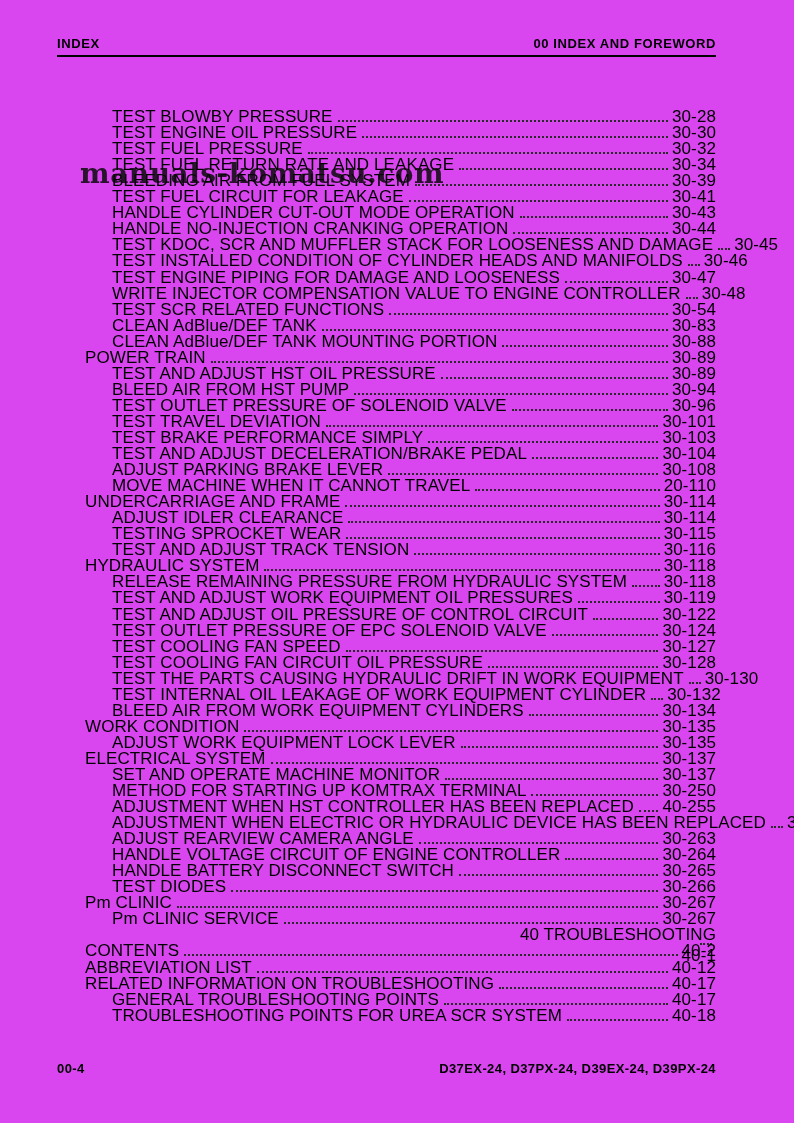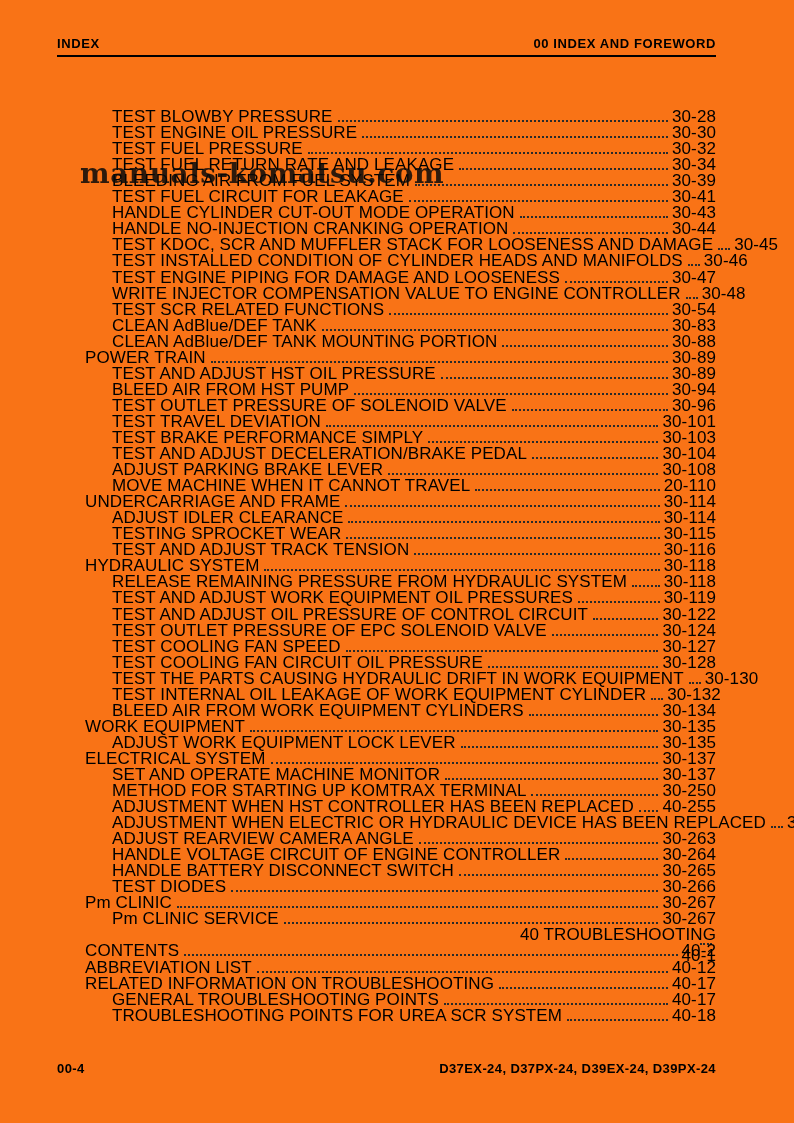--- a/index.html
+++ b/index.html
@@ -1,20 +1,20 @@
 <!DOCTYPE html>
 <html><head>
 <meta charset="utf-8">
 <style>
   html,body{margin:0;padding:0;background:#e8e8e8;}
   .page{
     position:relative;
     width:794px;height:1123px;
     margin:0 auto;
-    background:#f97316;
+    background:#d946ef;
     font-family:"Liberation Sans",sans-serif;
     color:#000;
     overflow:hidden;
   }
   
   .header{
     position:absolute;top:36px;left:57px;right:78px;
     display:flex;justify-content:space-between;align-items:baseline;
     font-weight:700;font-size:13px;letter-spacing:0.6px;
   }
@@ -256,21 +256,21 @@
     <span class="title">TEST INTERNAL OIL LEAKAGE OF WORK EQUIPMENT CYLINDER</span>
     <span class="leader"></span>
     <span class="page-num">30-132</span>
   </div>
       <div class="toc-row lvl3">
     <span class="title">BLEED AIR FROM WORK EQUIPMENT CYLINDERS</span>
     <span class="leader"></span>
     <span class="page-num">30-134</span>
   </div>
       <div class="toc-row lvl2">
-    <span class="title">WORK EQUIPMENT</span>
+    <span class="title">WORK CONDITION</span>
     <span class="leader"></span>
     <span class="page-num">30-135</span>
   </div>
       <div class="toc-row lvl3">
     <span class="title">ADJUST WORK EQUIPMENT LOCK LEVER</span>
     <span class="leader"></span>
     <span class="page-num">30-135</span>
   </div>
       <div class="toc-row lvl2">
     <span class="title">ELECTRICAL SYSTEM</span>

